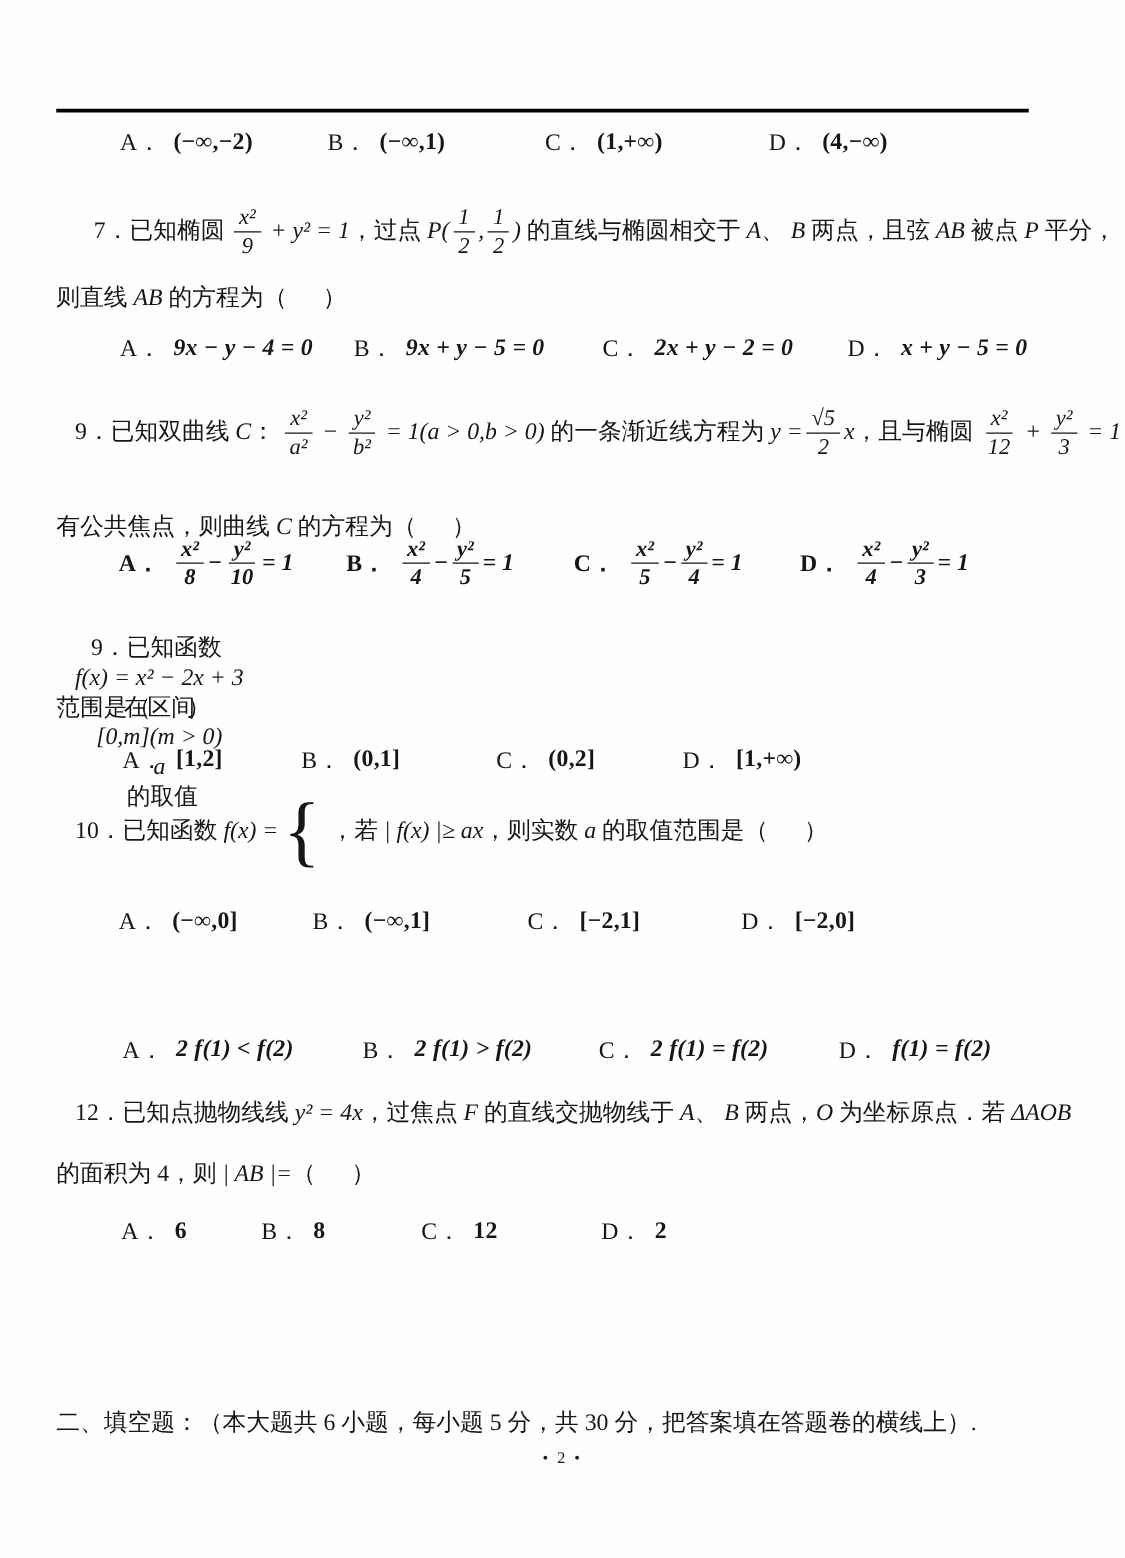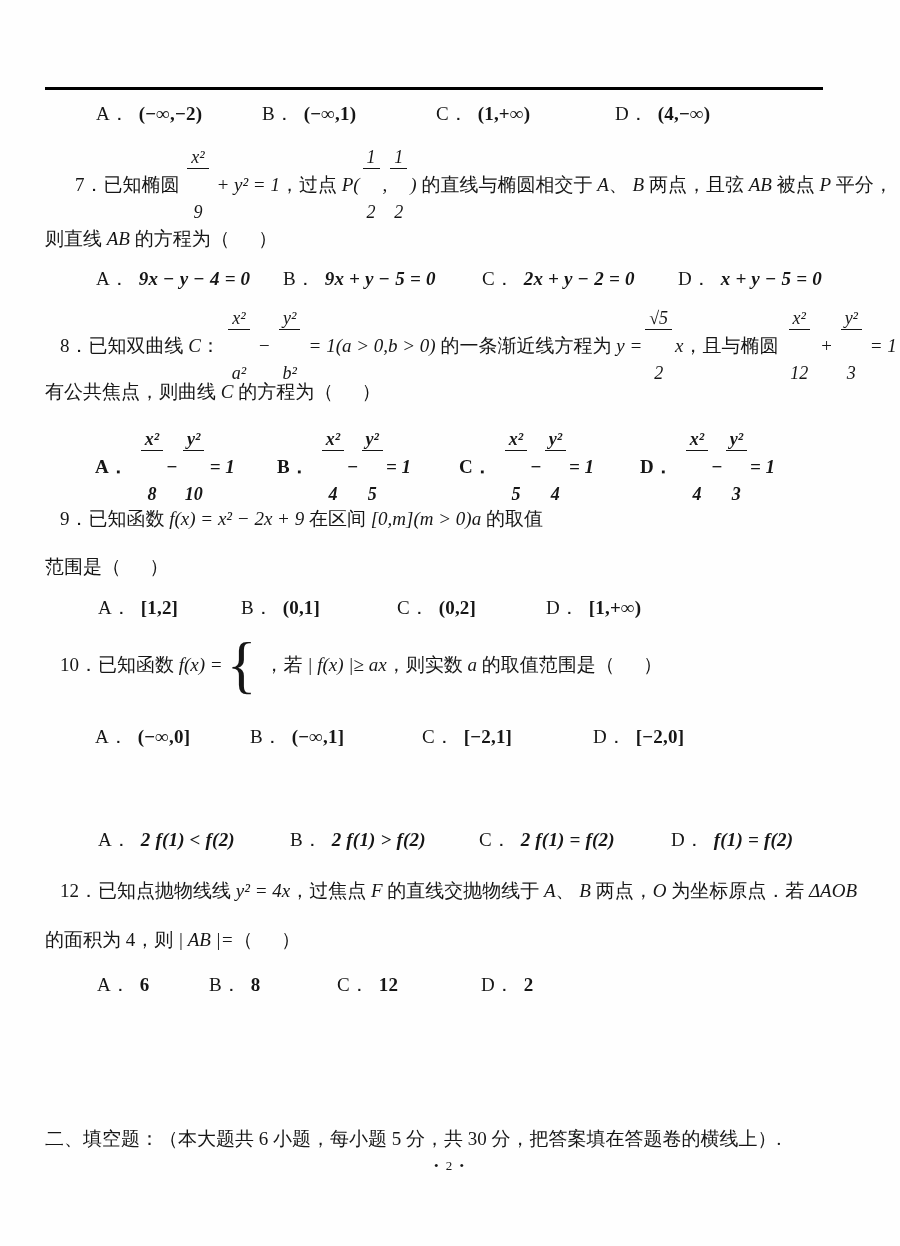--- a/index.html
+++ b/index.html
@@ -8,21 +8,21 @@
     font-family:"Liberation Serif","DejaVu Serif",serif;color:#161616;
     overflow:hidden;
   }
   .rule{position:absolute;background:#000;}
   
   .fline{position:absolute;display:flex;align-items:center;font-size:19px;line-height:1.25;}
   .cn{white-space:pre;}
   .m{white-space:pre;font-style:italic;}
   
   .frac{display:inline-flex;flex-direction:column;align-items:center;margin:0 3px;
-        font-style:italic;font-size:18px;line-height:1.08;gap:33px;}
+        font-style:italic;font-size:18px;line-height:1.08;}
   .frac .num{padding:0 4px 1px;border-bottom:1.6px solid #141414;}
   .frac .den{padding:1px 4px 0;}
   
   .optrow{position:absolute;left:0;width:100%;height:34px;}
   .opt{position:absolute;display:inline-flex;align-items:center;font-size:19px;top:0;}
   .olabel{white-space:pre;margin-right:10px;}
   .oval{white-space:pre;font-weight:600;letter-spacing:.2px;}
   .ital .oval{font-style:italic;}
   .fopt{font-weight:600;}
   .fopt .m{font-weight:600;}
@@ -109,21 +109,21 @@
         <span class="olabel">C．</span>
         <span class="oval">2x + y − 2 = 0</span>
       </span>
     <span class="opt" style="left:678px">
         <span class="olabel">D．</span>
         <span class="oval">x + y − 5 = 0</span>
       </span>
   </div>
 
   <div class="fline" style="top:312px;left:60px;height:68px;">
-    <span class="cn">8．已知双曲线 </span>
+    <span class="cn">9．已知双曲线 </span>
     <span class="m">C</span>
     <span class="cn">： </span>
     <span class="frac">
         <span class="num">x²</span>
         <span class="den">a²</span>
       </span>
     <span class="m"> − </span>
     <span class="frac">
         <span class="num">y²</span>
         <span class="den">b²</span>
@@ -142,21 +142,21 @@
         <span class="den">12</span>
       </span>
     <span class="m"> + </span>
     <span class="frac">
         <span class="num">y²</span>
         <span class="den">3</span>
       </span>
     <span class="m"> = 1</span>
   </div>
 
-  <div class="fline" style="top:380px;left:45px;">
+  <div class="fline" style="top:410px;left:45px;">
     <span class="cn">有公共焦点，则曲线 </span>
     <span class="m">C</span>
     <span class="cn"> 的方程为（      ）</span>
   </div>
 
   <div class="optrow" style="top:430px;height:60px;">
     <span class="opt fopt" style="left:95px">
       <span class="olabel">A．</span>
       <span class="frac">
           <span class="num">x²</span>
@@ -203,23 +203,23 @@
         </span>
       <span class="m">−</span>
       <span class="frac">
           <span class="num">y²</span>
           <span class="den">3</span>
         </span>
       <span class="m">= 1</span>
     </span>
   </div>
 
-  <div class="fline" style="top:507px;left:60px;">
+  <div class="fline" style="top:507px;left:60px;flex-direction:column;">
     <span class="cn">9．已知函数 </span>
-    <span class="m">f(x) = x² − 2x + 9</span>
+    <span class="m">f(x) = x² − 2x + 3</span>
     <span class="cn"> 在区间 </span>
     <span class="m">[0,m](m &gt; 0)</span>
     <span class="m">a</span>
     <span class="cn"> 的取值</span>
   </div>
   <div class="fline" style="top:555px;left:45px;">
     <span class="cn">范围是（      ）</span>
   </div>
   <div class="optrow" style="top:595px;">
     <span class="opt" style="left:98px">

